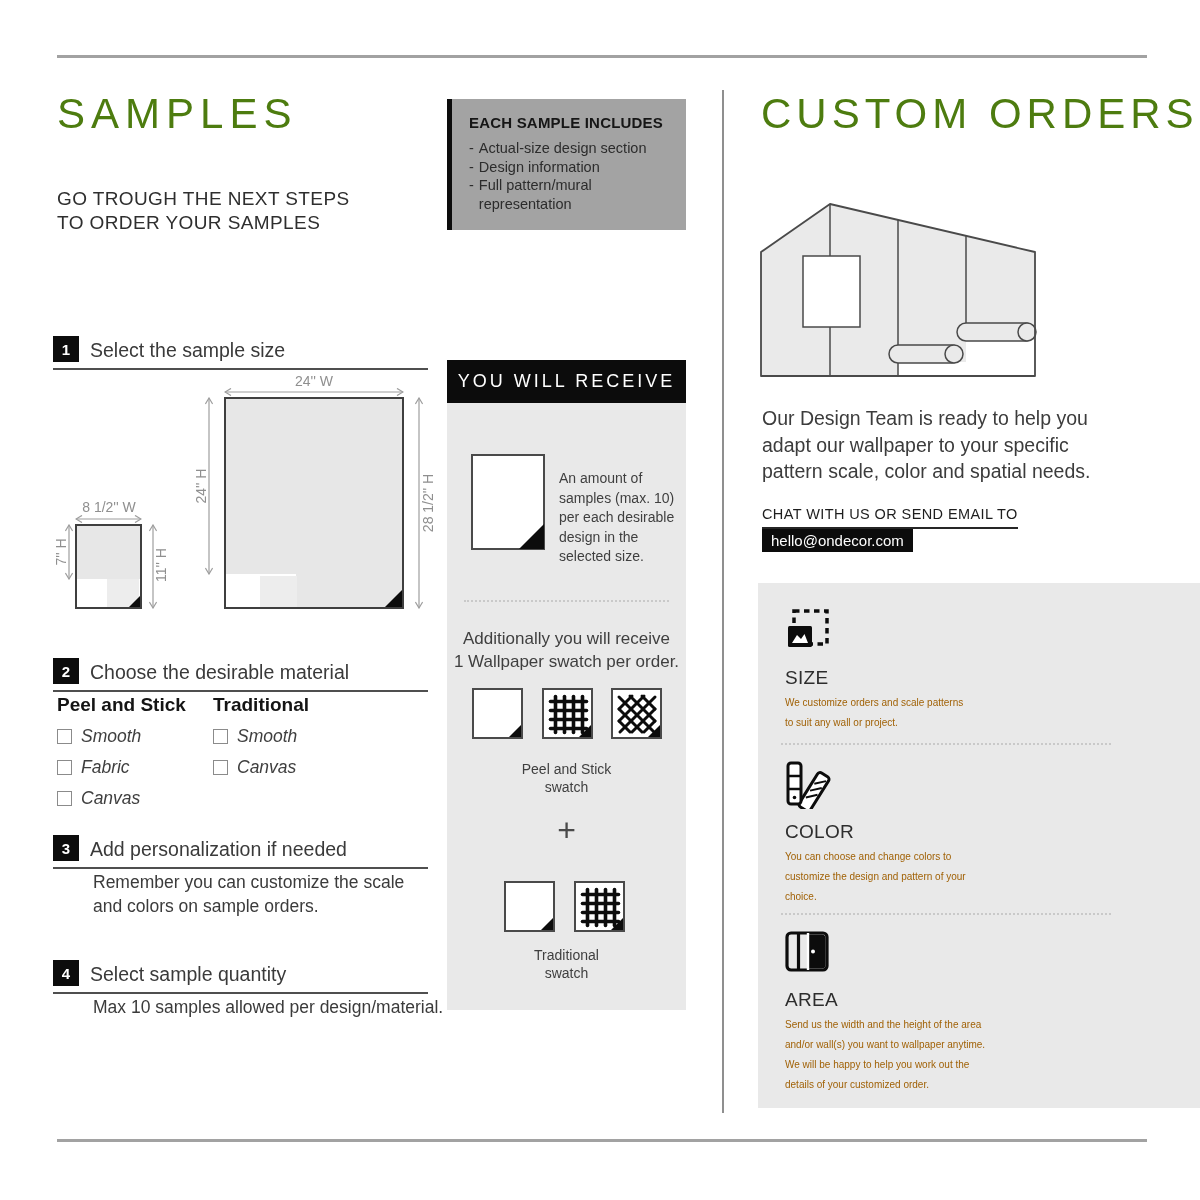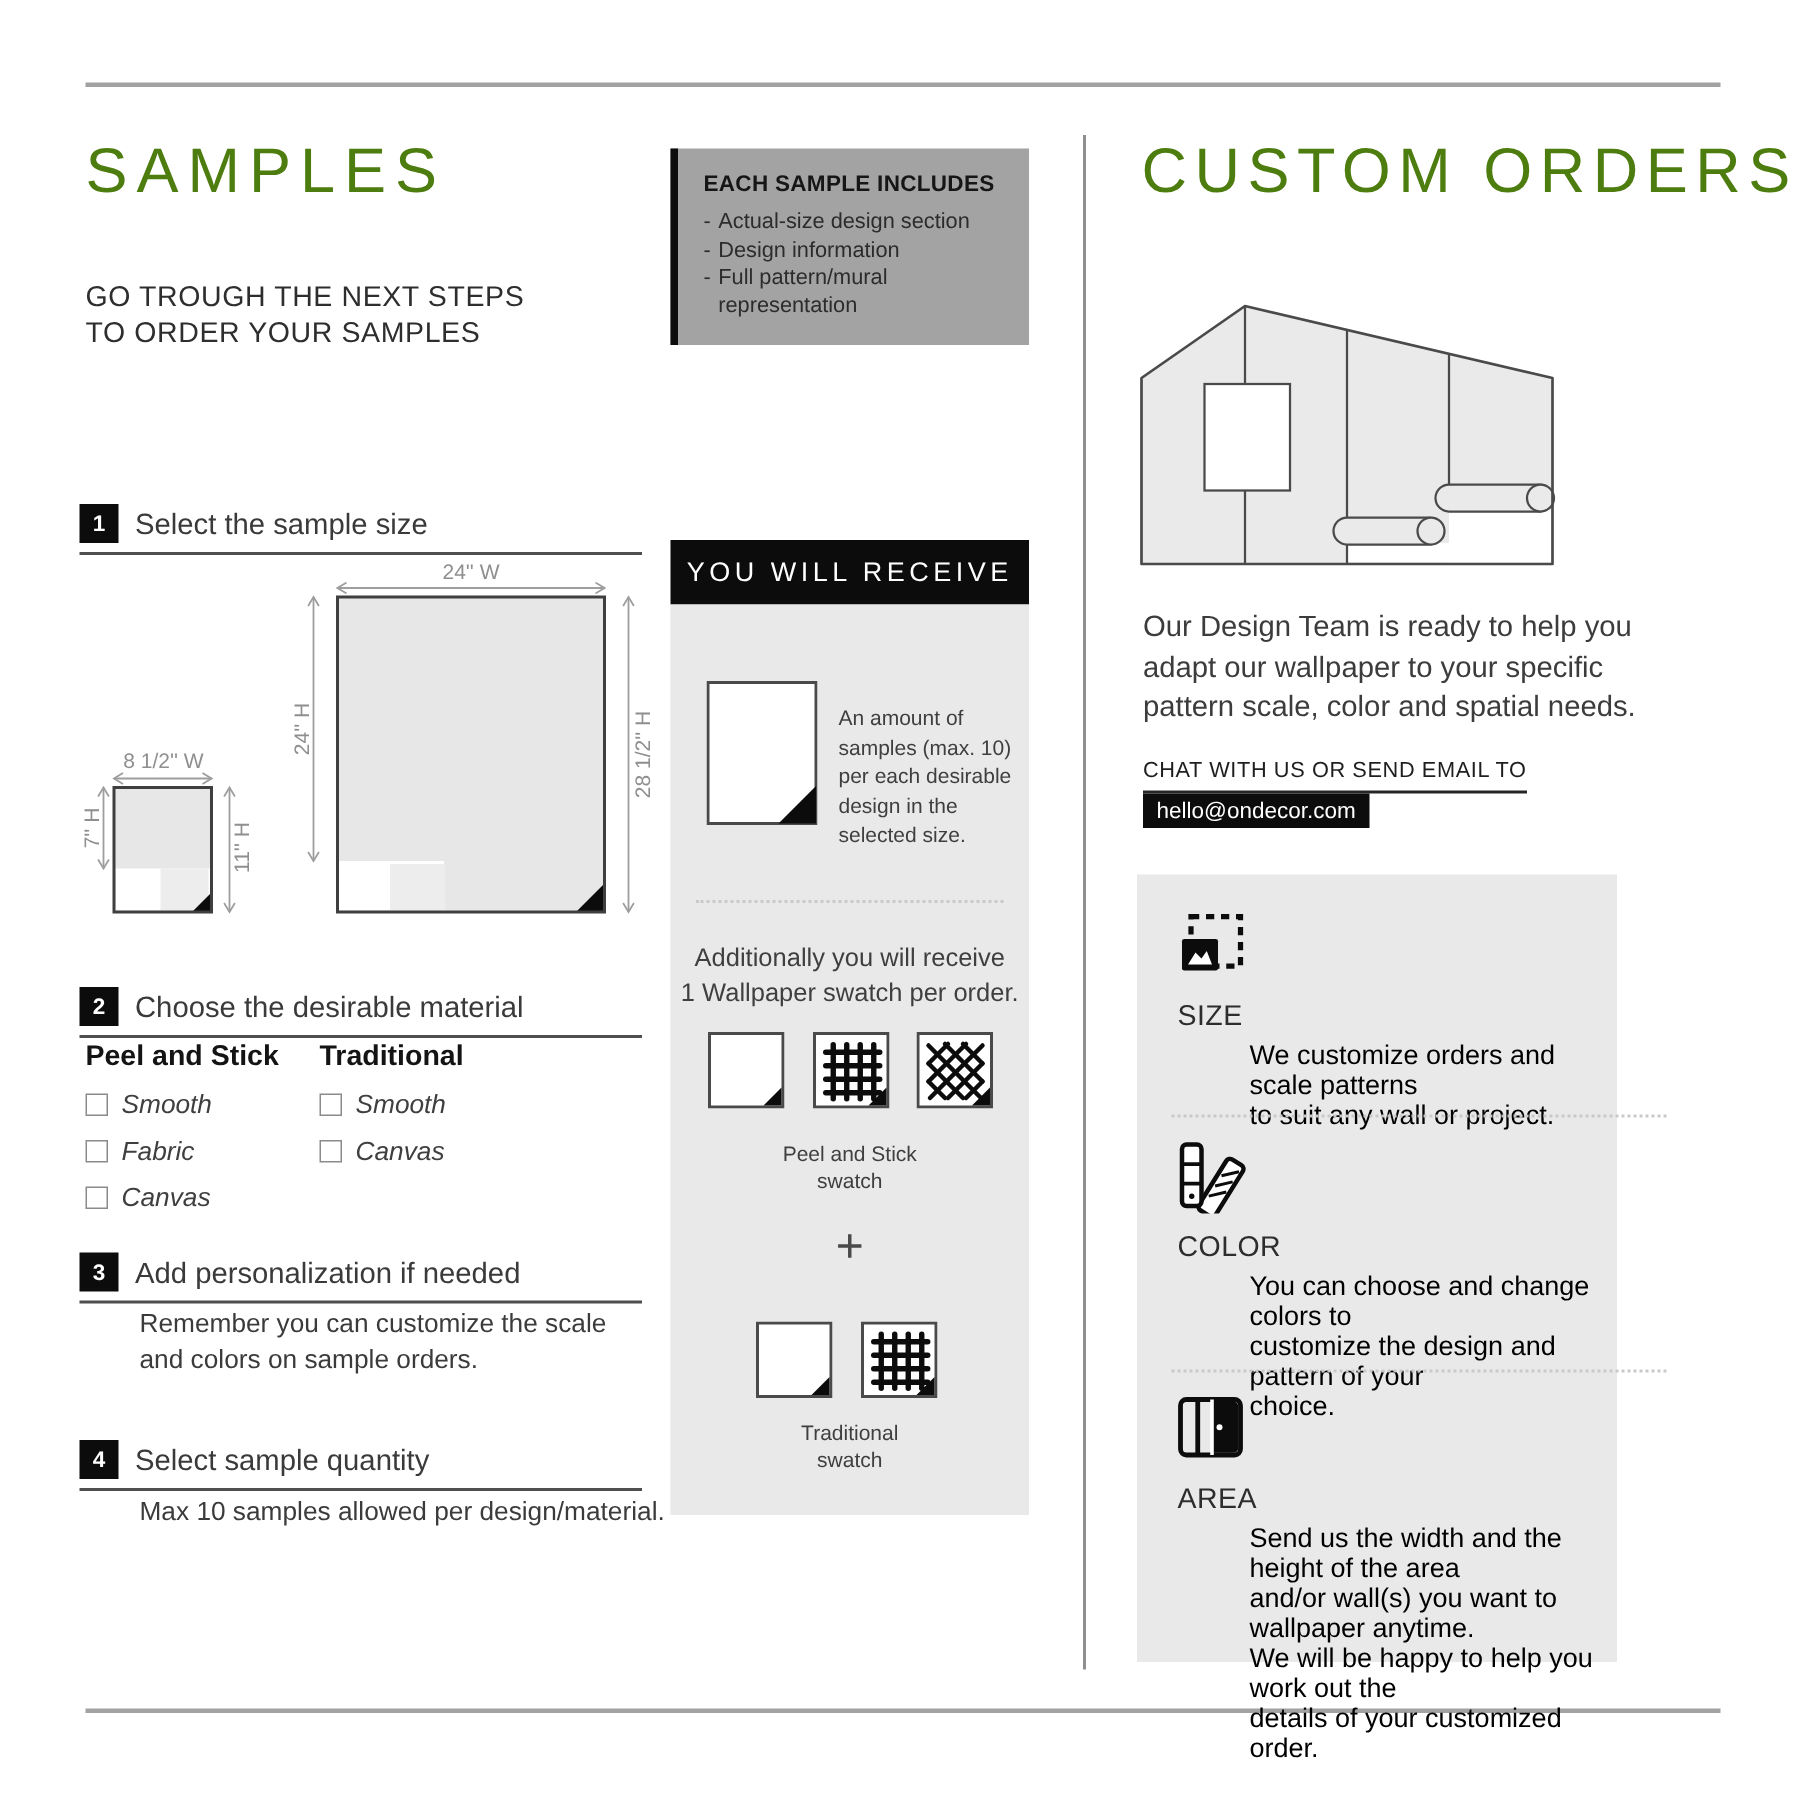--- a/index.html
+++ b/index.html
@@ -25,21 +25,21 @@
   .bar{background:#0c0c0c;color:#fff;display:flex;align-items:center;justify-content:center;font-size:18px;letter-spacing:3px;}
   .panel{background:#e9e9e9;}
   .dotted{border-top:2px dotted #c9c9c9;height:0;}
   .center{text-align:center;}
   .small-label{font-size:14px;line-height:18px;color:#3f3f3f;}
   .plus{font-size:32px;color:#4a4a4a;line-height:30px;}
   .intro{font-size:19.5px;line-height:26.5px;color:#3c3c3c;}
   .contact{font-size:14.5px;letter-spacing:0.4px;color:#1e1e1e;border-bottom:2px solid #262626;padding-bottom:5px;display:inline-block;}
   .chip{background:#0c0c0c;color:#fff;font-size:15px;padding:3px 9px;display:inline-block;}
   .feature-name{font-size:19px;color:#2d2d2d;letter-spacing:0.3px;}
-  .feature-desc{font-size:18px;line-height:20px;color:#000000;margin-left:48px;}
+  .feature-desc{font-size:10px;line-height:20px;color:#a16207;}
   .footnote{display:flex;gap:8px;font-size:13.5px;line-height:17px;letter-spacing:0.2px;color:#2e2e2e;}
   svg text{font-family:"Liberation Sans",sans-serif;}
 </style>
 </head>
 <body>
 
 <div class="canvas">
 
   <div class="rule" style="left:57px;top:55px;width:1090px;"></div>
   <div class="rule" style="left:57px;top:1139px;width:1090px;"></div>
@@ -266,21 +266,21 @@
 
   <div class="abs intro pre" style="left:762px;top:405px;">Our Design Team is ready to help you
 adapt our wallpaper to your specific
 pattern scale, color and spatial needs.</div>
 
   <div class="abs" style="left:762px;top:505px;">
     <span class="contact">CHAT WITH US OR SEND EMAIL TO</span><br>
     <span class="chip">hello@ondecor.com</span>
   </div>
 
-  <div class="abs panel" style="left:758px;top:583px;width:320px;height:525px;">
+  <div class="abs panel" style="left:758px;top:583px;width:442px;height:525px;">
 
     <svg class="abs" style="left:27px;top:25px;" width="46" height="44" viewBox="0 0 46 44">
       <rect x="9" y="3" width="33" height="33" fill="none" stroke="#0c0c0c" stroke-width="3.5" stroke-dasharray="5.5,4.5"></rect>
       <rect x="3" y="18" width="24" height="21" rx="1.5" fill="#0c0c0c"></rect>
       <path d="M7,35 L12,27 L16,31 L19.5,26 L23,35 Z" fill="#ffffff"></path>
     </svg>
     <div class="abs feature-name" style="left:27px;top:84px;">SIZE</div>
     <div class="abs feature-desc pre" style="left:27px;top:110px;">We customize orders and scale patterns
 to suit any wall or project.</div>
     <div class="abs dotted" style="left:23px;top:160px;width:330px;"></div>

